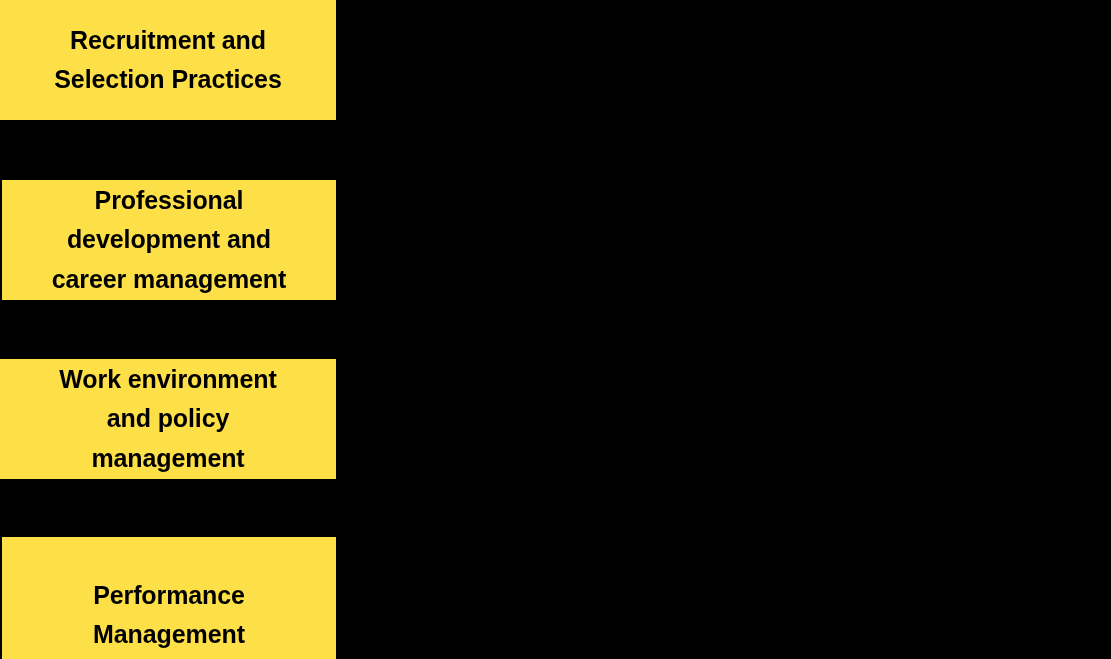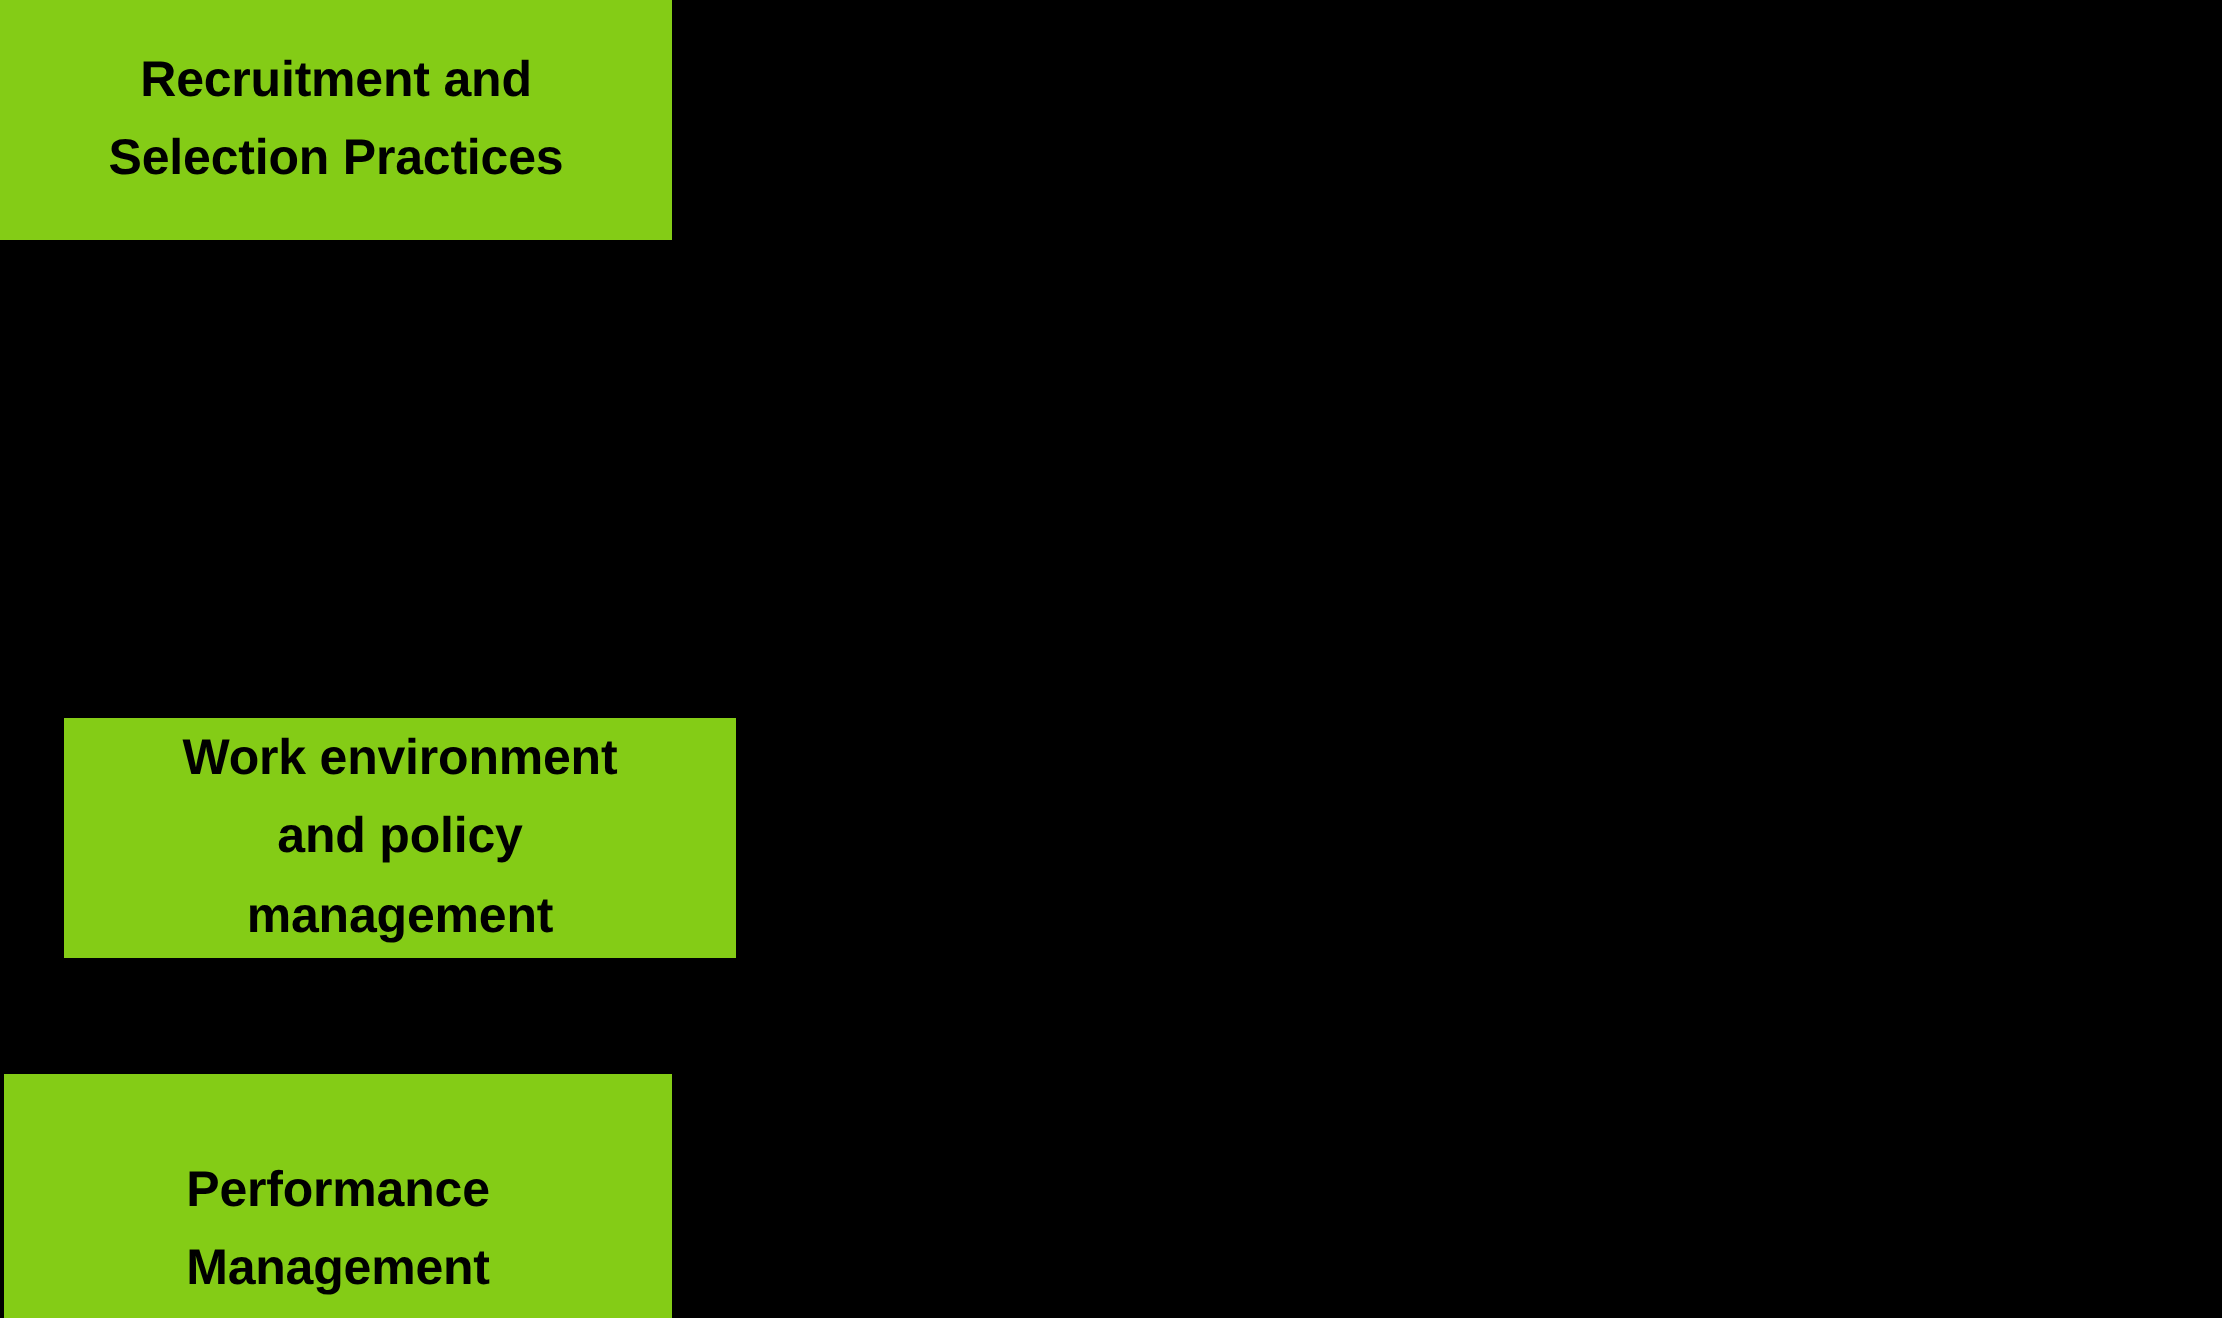--- a/index.html
+++ b/index.html
@@ -16,21 +16,21 @@
   }
   #canvas {
     position: relative;
     width: 1111px;
     height: 659px;
     background: #000000;
   }
   .node-box {
     position: absolute;
     box-sizing: border-box;
-    background: #84cc16;
+    background: #fde047;
     display: flex;
     align-items: center;
     justify-content: center;
     text-align: center;
     overflow: hidden;
   }
   .node-label {
     color: #000000;
     font-family: "Liberation Sans", sans-serif;
     font-weight: bold;
@@ -52,21 +52,20 @@
     left: 2px;
     top: 180px;
     width: 334px;
     height: 120px;
   }
   #box-work-environment {
     left: 0px;
     top: 359px;
     width: 336px;
     height: 120px;
-    margin-left: 32px;
   }
   #box-performance-management {
     left: 2px;
     top: 537px;
     width: 334px;
     height: 156px;
   }
 
   
   #box-perceived-gender-diversity {
@@ -106,20 +105,25 @@
       <path d="M 336 419 L 600 419 L 600 340 L 775 340"></path>
       <path d="M 336 597 L 560 597 L 560 356 L 775 356"></path>
     </g>
   </svg>
 
   <div class="node-box" id="box-recruitment">
     <span class="node-label">Recruitment and
 Selection Practices</span>
   </div>
 
+  <div class="node-box" id="box-professional-development">
+    <span class="node-label">Professional
+development and
+career management</span>
+  </div>
 
   <div class="node-box" id="box-work-environment">
     <span class="node-label">Work environment
 and policy
 management</span>
   </div>
 
   <div class="node-box" id="box-performance-management">
     <span class="node-label">Performance
 Management</span>

